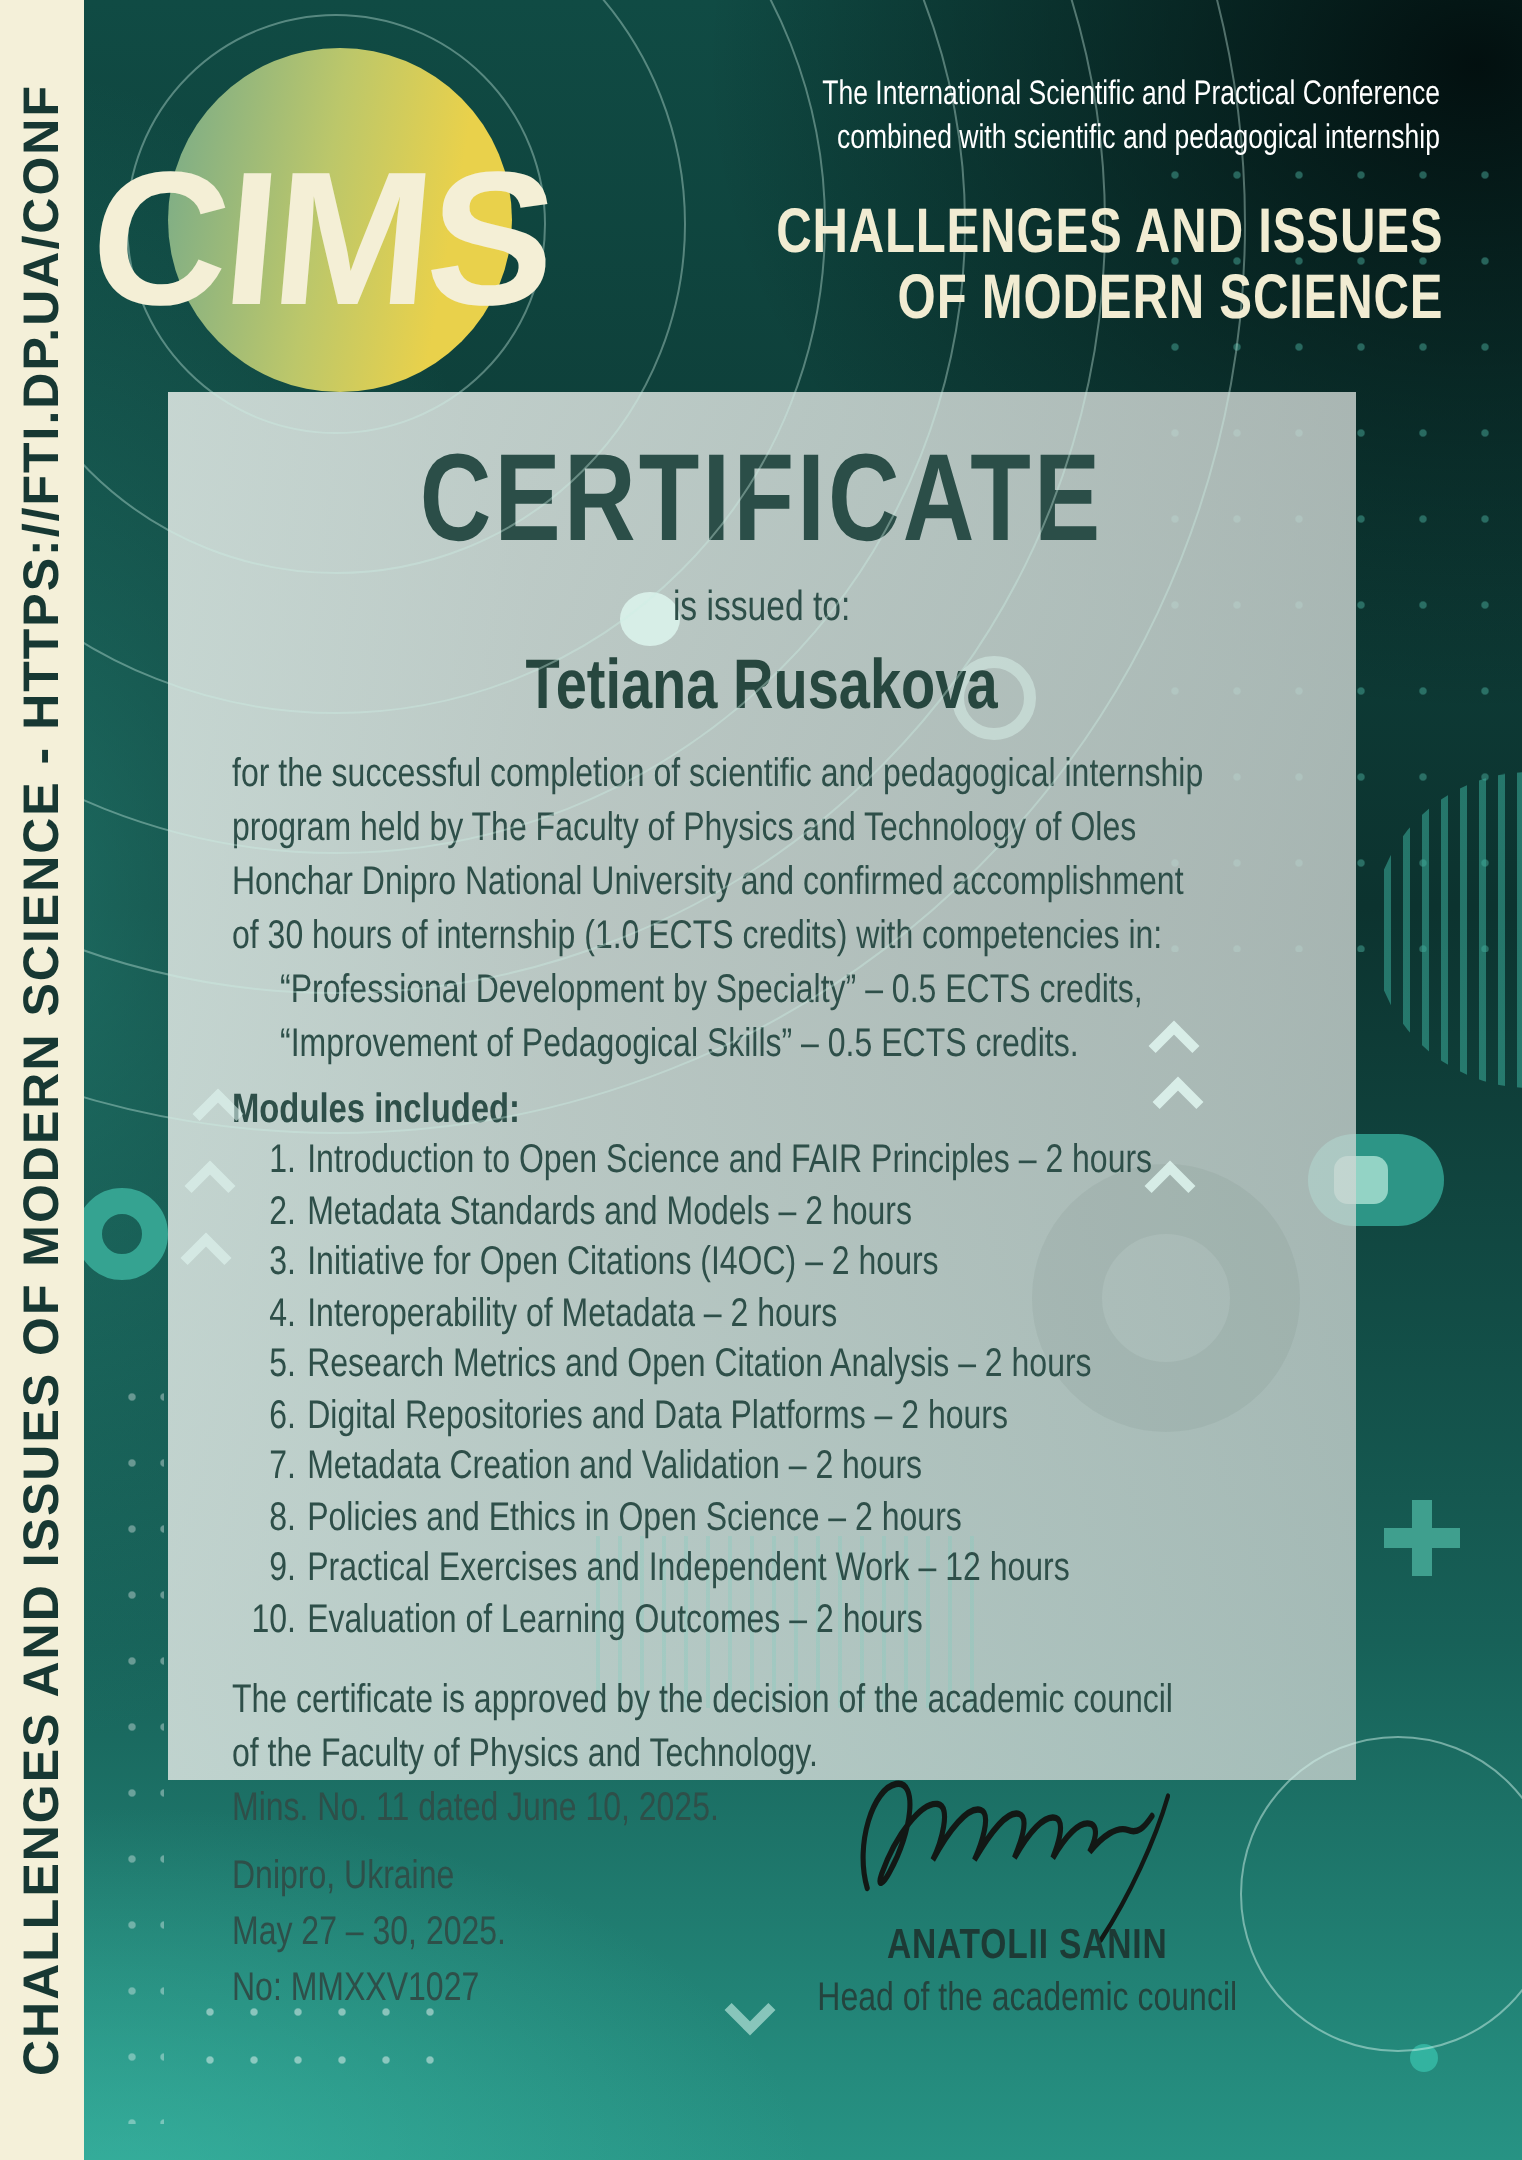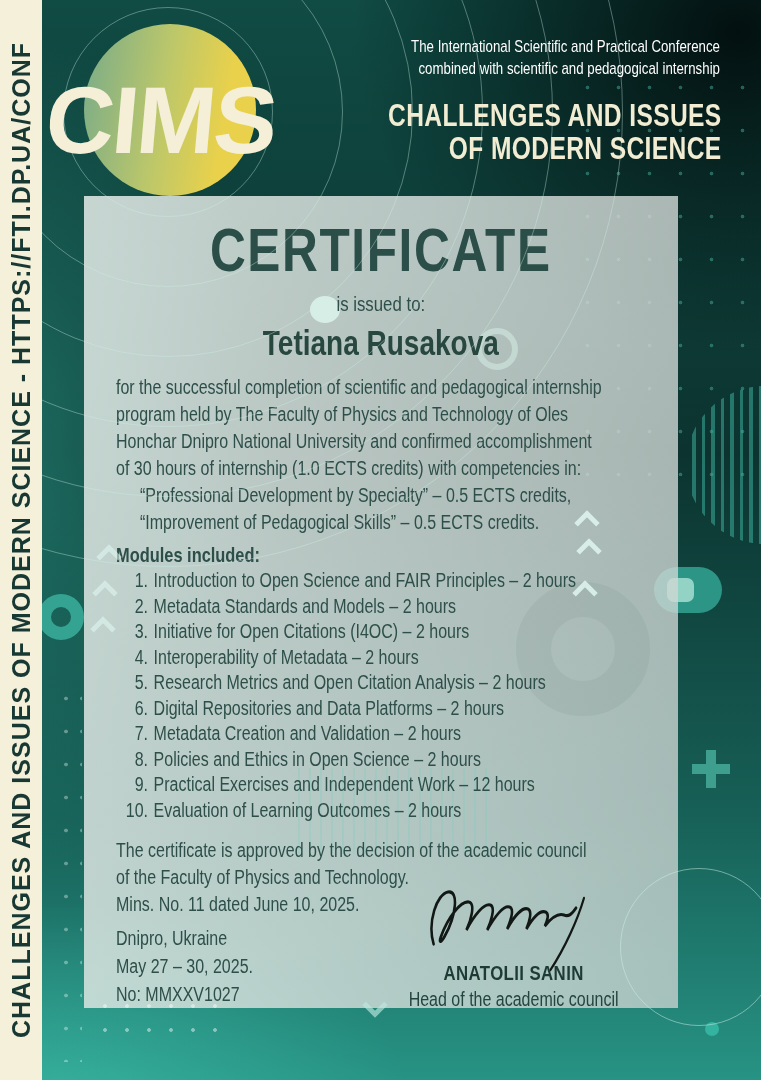--- a/index.html
+++ b/index.html
@@ -46,21 +46,21 @@
   .logo-circle{position:absolute;left:84px;top:24px;width:172px;height:172px;border-radius:50%;z-index:5;
     background:linear-gradient(100deg,#7fae86 5%,#bcc76a 45%,#e9d14b 78%);}
   .cims{position:absolute;left:46px;top:73px;z-index:7;font-size:95px;line-height:1;font-weight:bold;
     letter-spacing:-2px;color:#f4efd6;transform:skewX(-5deg);}
   .conf-sub{position:absolute;right:41px;top:36px;z-index:7;text-align:right;color:#ffffff;
     font-size:17px;line-height:22px;transform:scaleX(0.78);transform-origin:100% 0;}
   .conf-title{position:absolute;right:39px;top:99px;z-index:7;text-align:right;color:#f1ecd2;
     font-size:31.5px;line-height:33px;font-weight:bold;letter-spacing:0.5px;
     transform:scaleX(0.78);transform-origin:100% 0;}
   
-  .panel{position:absolute;left:84px;top:196px;width:594px;height:812px;z-index:4;
+  .panel{position:absolute;left:84px;top:196px;width:594px;height:694px;z-index:4;
     background:linear-gradient(105deg,rgba(230,237,233,0.85),rgba(203,211,208,0.78));}
   .panel-inner{position:relative;z-index:2;width:742px;height:842px;padding:0 40px;
     transform:scaleX(0.8);transform-origin:0 0;color:#2e4f49;}
   .wm{position:absolute;z-index:1;}
   .wm-ellipse{left:226px;top:100px;width:30px;height:27px;border-radius:50%;background:rgba(218,242,235,0.9);}
   .wm-ring{left:392px;top:132px;width:42px;height:42px;border-radius:50%;border:6px solid rgba(214,236,229,0.55);}
   .wm-c{left:432px;top:386px;width:134px;height:134px;border-radius:50%;border:35px solid rgba(95,115,110,0.10);}
   .wm-lines{left:214px;top:572px;width:192px;height:86px;
     background:repeating-linear-gradient(90deg,rgba(125,205,190,0.3) 0 2px,transparent 2px 11px);}
   .wm-dots{left:10px;top:798px;width:130px;height:42px;

